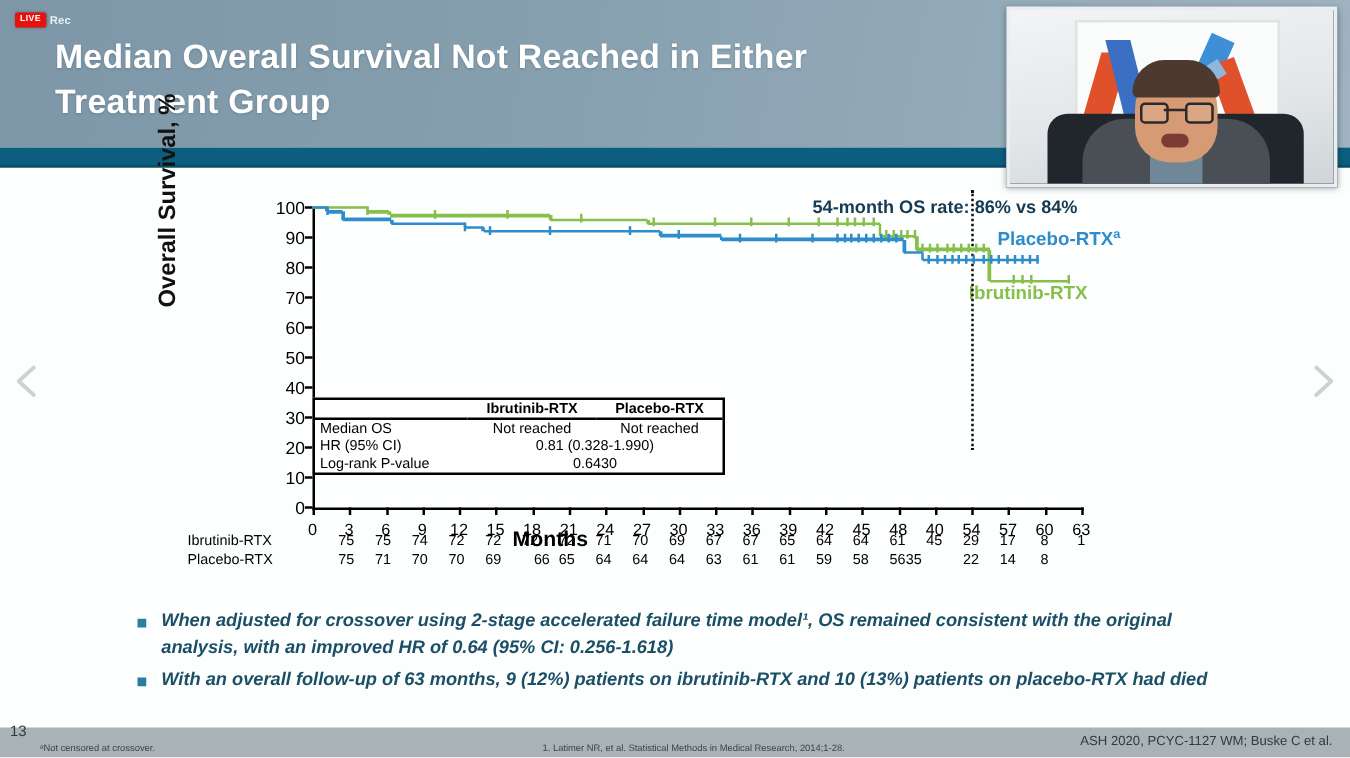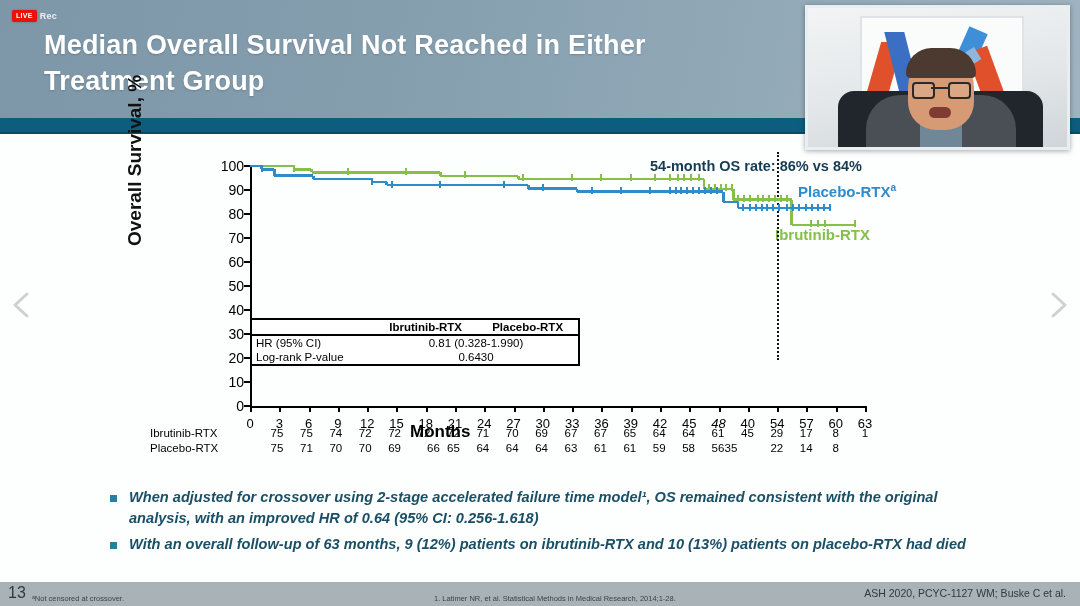--- a/index.html
+++ b/index.html
@@ -123,21 +123,21 @@
 
   
   .bullets{position:absolute;left:110px;top:487px;width:880px;}
   .bullet{display:flex;gap:12px;margin-bottom:6px;font-style:italic;}
   .bullet-mark{flex:0 0 auto;width:7px;height:7px;background:#2a7f9e;margin-top:8px;}
   .bullet-text{font-size:14.6px;font-weight:bold;color:#1b4f66;line-height:1.42;}
   sup{font-size:.68em;}
 
   
   .footer{position:absolute;left:0;bottom:0;width:1080px;height:24px;background:#a9b2b6;}
-  .page-num{position:absolute;left:8px;bottom:4px;font-size:16px;color:#2f3a40;}
+  .page-num{position:absolute;left:8px;bottom:14px;font-size:12px;color:#2f3a40;}
   .foot-note{position:absolute;left:32px;bottom:3px;font-size:7.5px;color:#3a4449;}
   .foot-cite{position:absolute;left:434px;bottom:3px;font-size:7.5px;color:#3a4449;}
   .foot-src{position:absolute;right:14px;bottom:7px;font-size:10.5px;color:#2f3a40;}
 </style>
 </head>
 <body>
 
 <div id="slide">
 
   <div class="header">
@@ -243,21 +243,21 @@
         <div class="xtick" style="left: 322.143px;">33</div>
         <div class="xtick-mark" style="left: 351.429px;"></div>
         <div class="xtick" style="left: 351.429px;">36</div>
         <div class="xtick-mark" style="left: 380.714px;"></div>
         <div class="xtick" style="left: 380.714px;">39</div>
         <div class="xtick-mark" style="left: 410px;"></div>
         <div class="xtick" style="left: 410px;">42</div>
         <div class="xtick-mark" style="left: 439.286px;"></div>
         <div class="xtick" style="left: 439.286px;">45</div>
         <div class="xtick-mark" style="left: 468.571px;"></div>
-        <div class="xtick" style="left: 468.571px; font-style: italic;">48</div>
+        <div class="xtick" style="left: 468.571px;">48</div>
         <div class="xtick-mark" style="left: 497.857px;"></div>
         <div class="xtick" style="left: 497.857px;">40</div>
         <div class="xtick-mark" style="left: 527.143px;"></div>
         <div class="xtick" style="left: 527.143px;">54</div>
         <div class="xtick-mark" style="left: 556.429px;"></div>
         <div class="xtick" style="left: 556.429px;">57</div>
         <div class="xtick-mark" style="left: 585.714px;"></div>
         <div class="xtick" style="left: 585.714px;">60</div>
         <div class="xtick-mark" style="left: 615px;"></div>
         <div class="xtick" style="left: 615px;">63</div>
@@ -369,20 +369,25 @@
       <table>
         <thead>
           <tr class="stat-head-row">
             <th class="stat-l"></th>
             <th>Ibrutinib-RTX</th>
             <th>Placebo-RTX</th>
           </tr>
         </thead>
         <tbody id="stats-body">
             <tr>
+              <td class="stat-l">Median OS</td>
+              <td class="stat-c">Not reached</td>
+              <td class="stat-c">Not reached</td>
+            </tr>
+            <tr>
               <td class="stat-l">HR (95% CI)</td>
               <td class="stat-c" colspan="2">0.81 (0.328-1.990)</td>
             </tr>
             <tr>
               <td class="stat-l">Log-rank P-value</td>
               <td class="stat-c" colspan="2">0.6430</td>
             </tr>
           </tbody>
       </table>
     </div>

